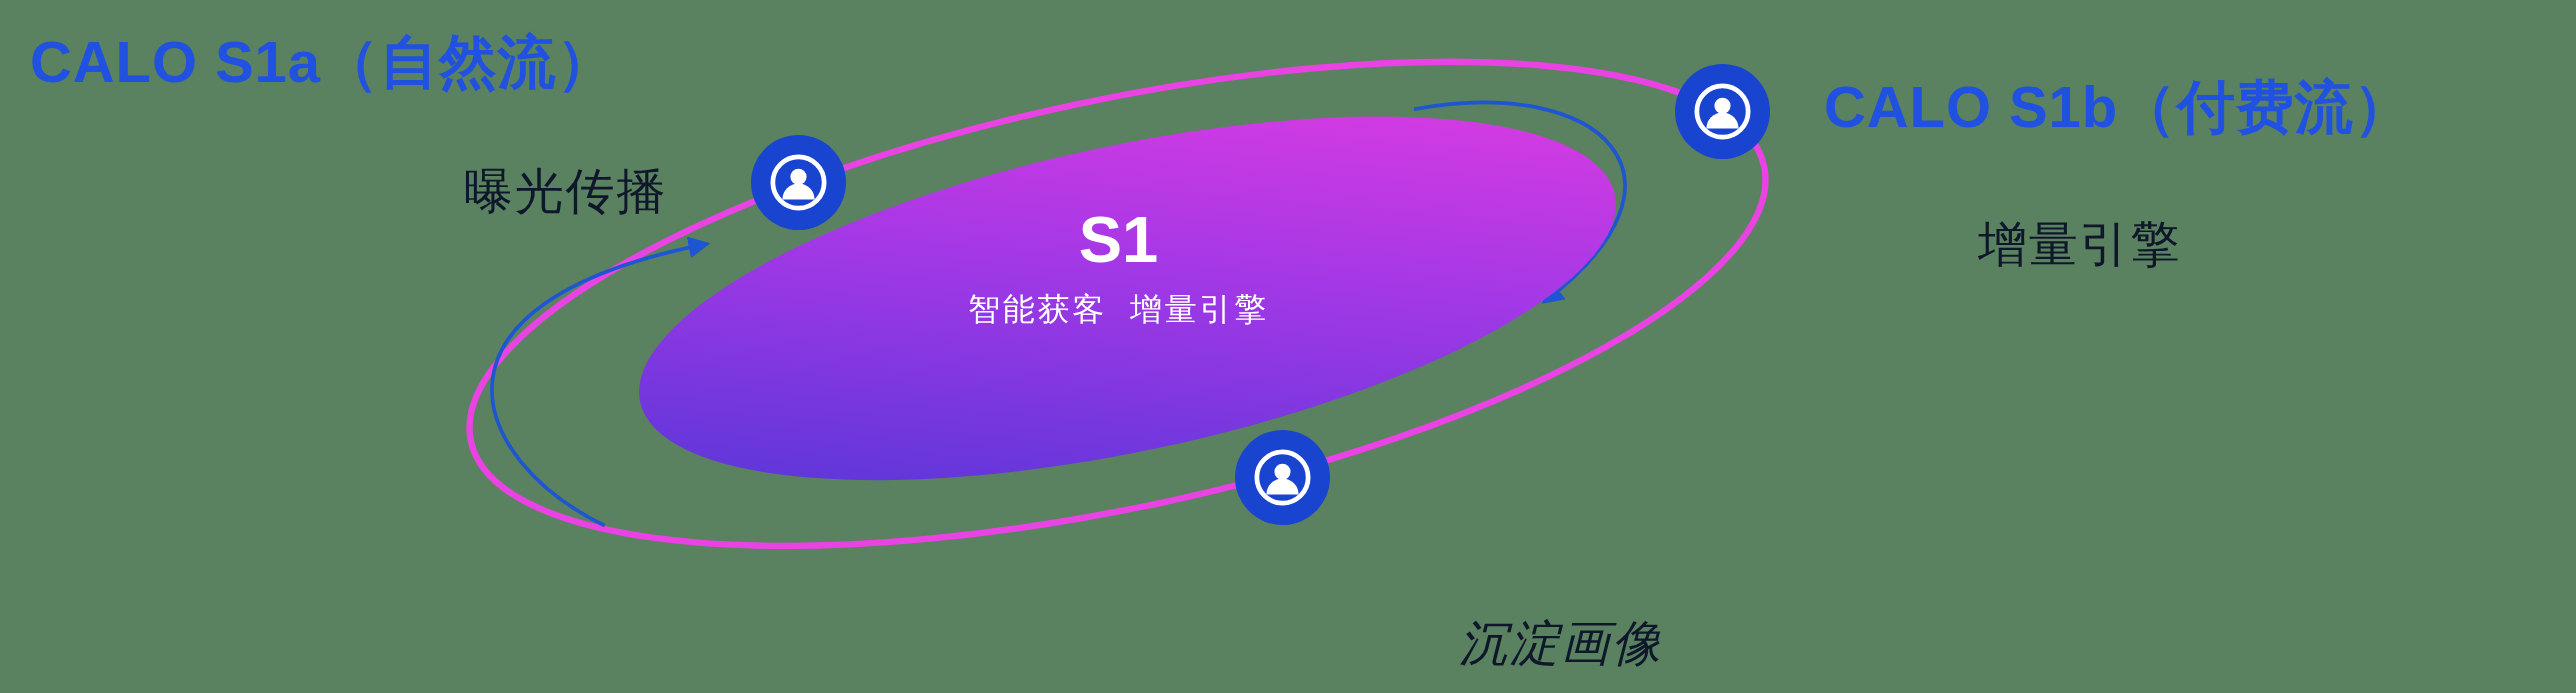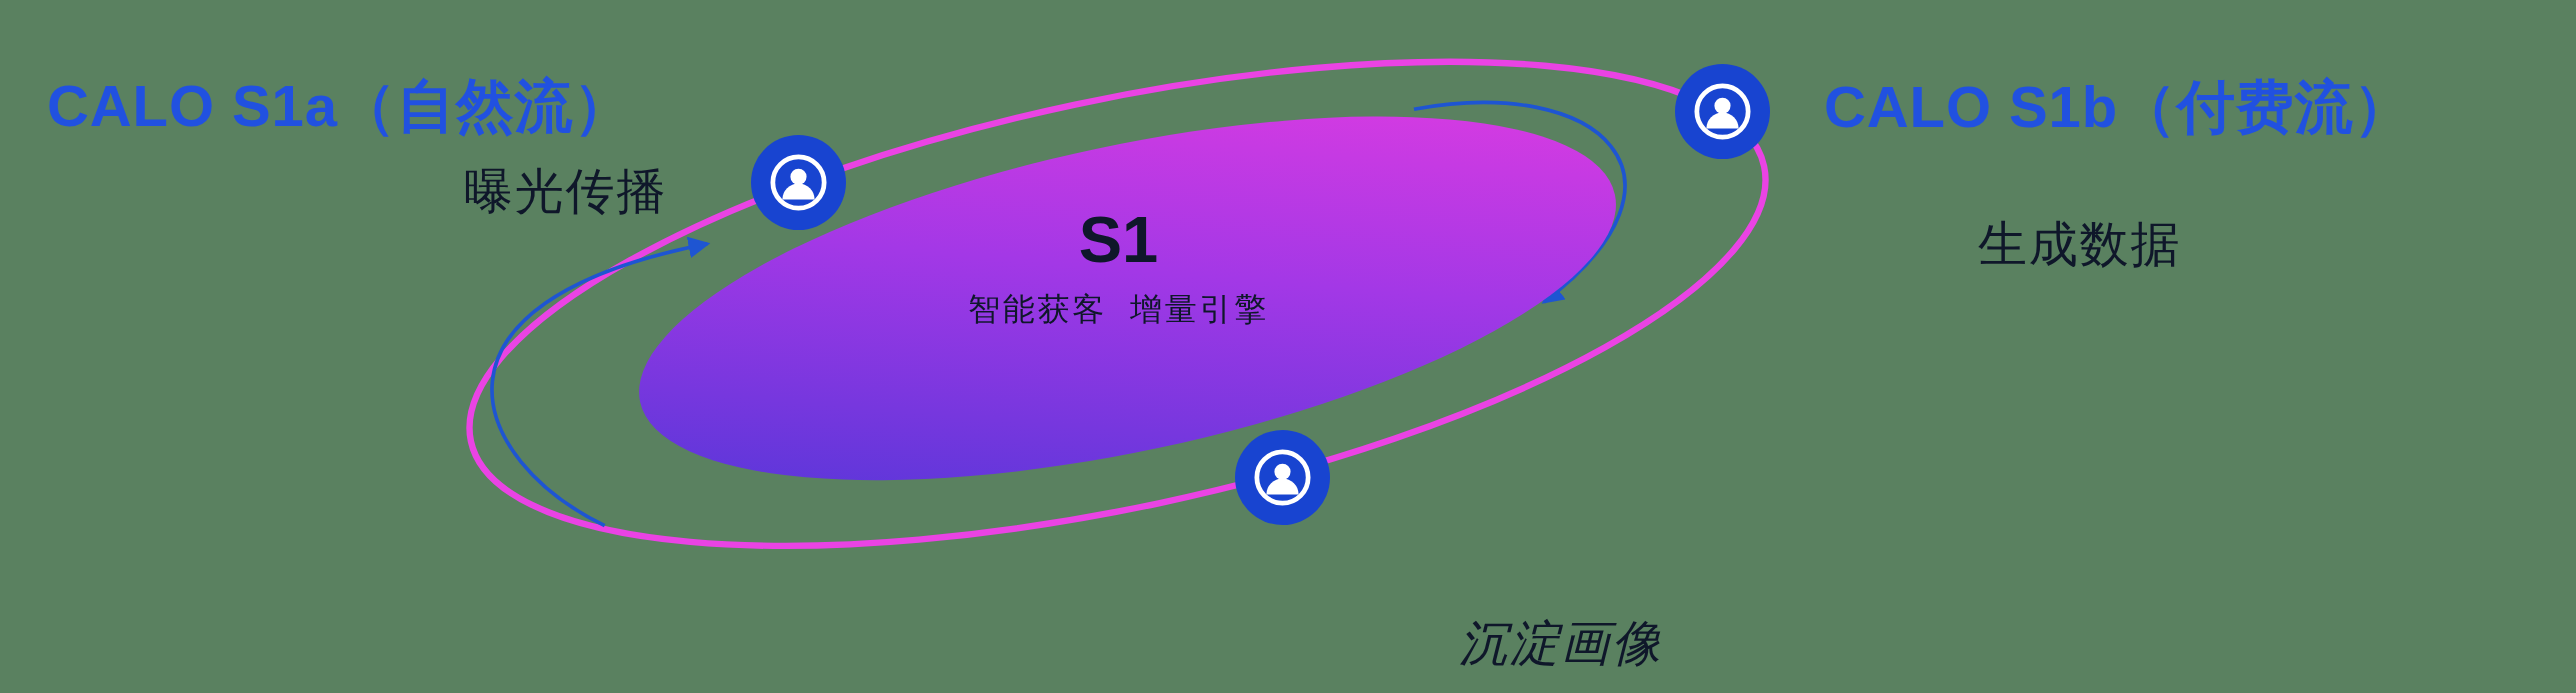--- a/index.html
+++ b/index.html
@@ -30,21 +30,21 @@
   .node{
     position:absolute;
     width:95px;height:95px;
   }
   .node svg{display:block;width:100%;height:100%;}
   .core-text{
     position:absolute;
     left:755px;top:207px;
     width:727px;
     text-align:center;
-    color:#0f172a;
+    color:#ffffff;
   }
   .core-title{
     font-size:65px;
     font-weight:700;
     line-height:1.0;
     margin-bottom:16.4px;
     white-space:pre;
   }
   .core-subtitle{
     font-size:32px;
@@ -104,22 +104,22 @@
 
   <div class="node" style="left:1235px;top:430px;">
     <svg viewBox="0 0 100 100">
       <circle cx="50" cy="50" r="50" fill="#1844d0"></circle>
       <circle cx="50" cy="50" r="27" fill="none" stroke="#ffffff" stroke-width="5"></circle>
       <circle cx="50" cy="44" r="8.5" fill="#ffffff"></circle>
       <path d="M33 68 A 17 17 0 0 1 67 68 Z" fill="#ffffff"></path>
     </svg>
   </div>
 
-  <div class="blue-label" style="left:47px;top:23.6px;margin-top:44px;">CALO S1a（自然流）</div>
+  <div class="blue-label" style="left:30px;top:23.6px;">CALO S1a（自然流）</div>
   <div class="white-label" style="left:464px;top:159px;">曝光传播</div>
 
   <div class="blue-label" style="left:1824px;top:69px;">CALO S1b（付费流）</div>
-  <div class="white-label" style="left:1978px;top:212px;">生成数据</div>
+  <div class="white-label" style="left:1978px;top:212px;">增量引擎</div>
 
   <div class="white-label" style="left:1459px;top:611px;font-style:italic;">沉淀画像</div>
 
 </div>
 
 
 </body></html>

